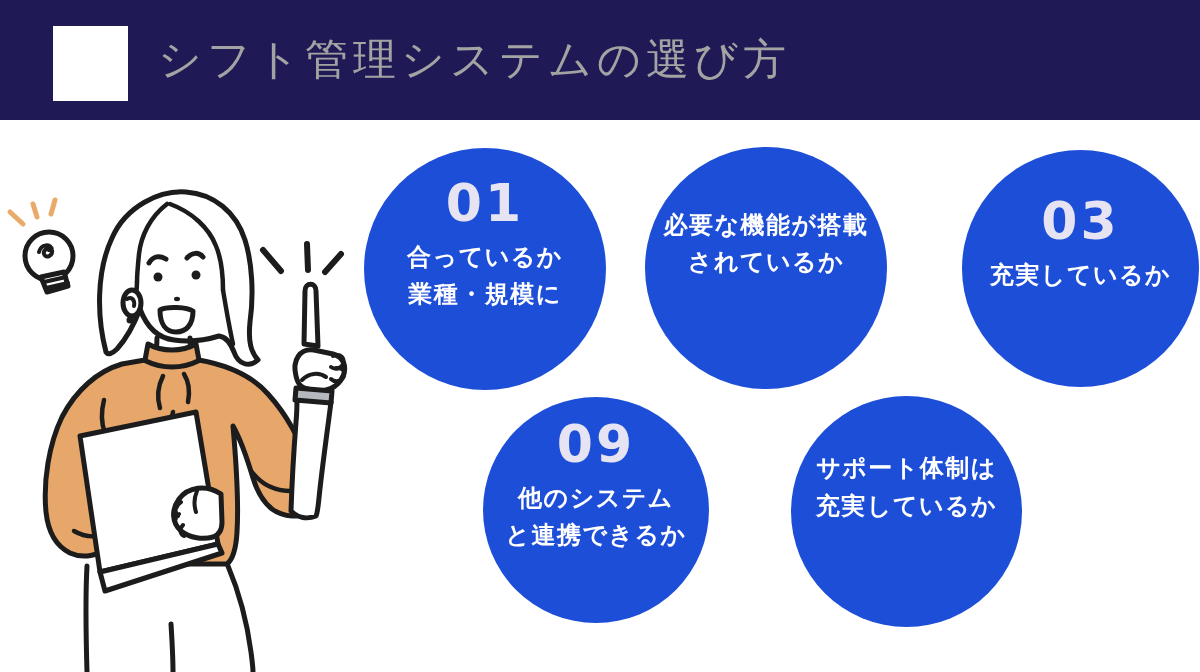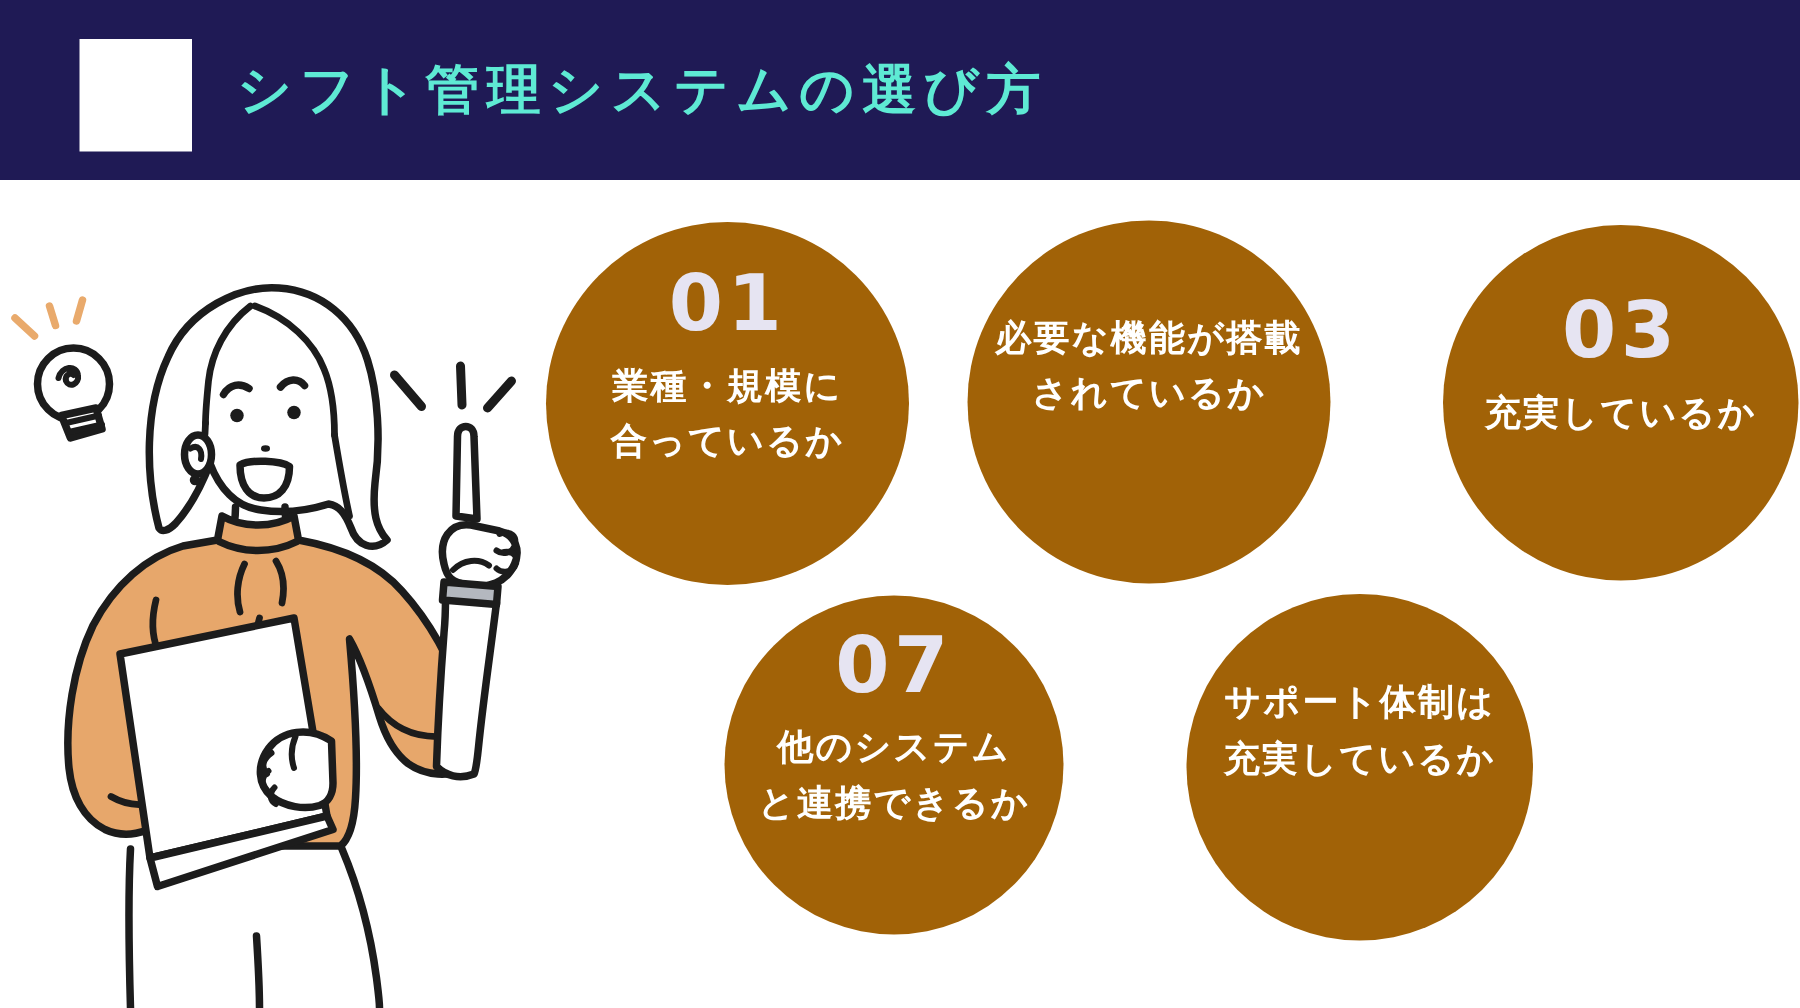--- a/index.html
+++ b/index.html
@@ -26,31 +26,31 @@
     left: 53px; top: 26px;
     width: 75px; height: 75px;
     background: #ffffff;
   }
   .title {
     position: absolute;
     left: 158px; top: 0;
     height: 120px;
     display: flex;
     align-items: center;
-    color: #5eead4;
-    font-size: 36px;
-    font-weight: 700;
+    color: #a3a3a3;
+    font-size: 43px;
+    font-weight: 400;
     letter-spacing: 5px;
     white-space: nowrap;
   }
   
   .circle {
     position: absolute;
     border-radius: 50%;
-    background: #a16207;
+    background: #1d4ed8;
     color: #ffffff;
     display: flex;
     flex-direction: column;
     align-items: center;
     justify-content: center;
     text-align: center;
     box-sizing: border-box;
     padding-bottom: 48px;
   }
   .circle .num {
@@ -86,41 +86,41 @@
 <div class="canvas">
 
   <div class="header">
     <div class="accent-square"></div>
     <div class="title">シフト管理システムの選び方</div>
   </div>
 
   <div class="circle c1">
     <div class="num">01</div>
     <div class="label">
+      <div>合っているか</div>
       <div>業種・規模に</div>
-      <div>合っているか</div>
     </div>
   </div>
 
   <div class="circle c2">
     <div class="label">
       <div>必要な機能が搭載</div>
       <div>されているか</div>
     </div>
   </div>
 
   <div class="circle c3">
     <div class="num">03</div>
     <div class="label">
       <div>充実しているか</div>
     </div>
   </div>
 
   <div class="circle c4">
-    <div class="num">07</div>
+    <div class="num">09</div>
     <div class="label">
       <div>他のシステム</div>
       <div>と連携できるか</div>
     </div>
   </div>
 
   <div class="circle c5">
     <div class="label">
       <div>サポート体制は</div>
       <div>充実しているか</div>

